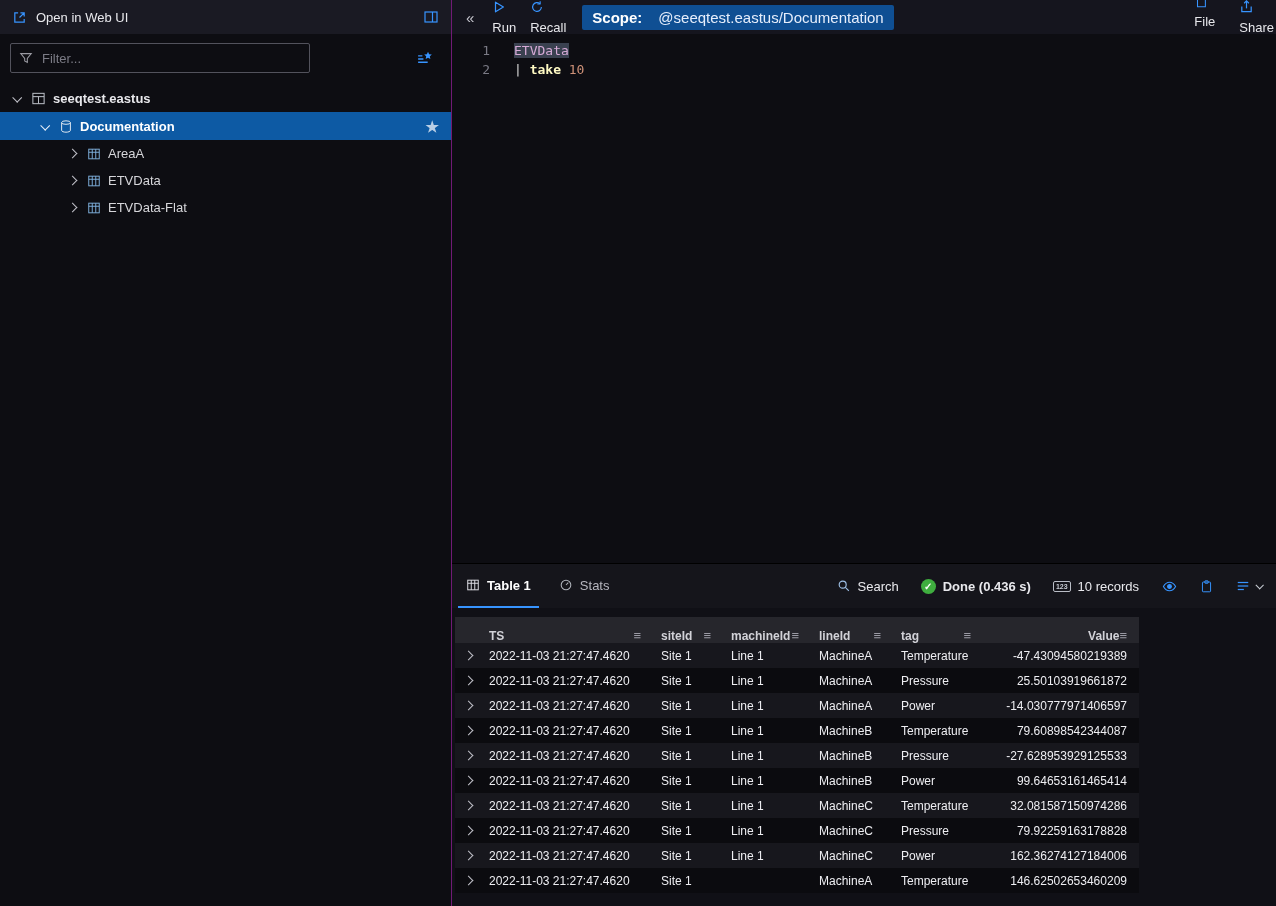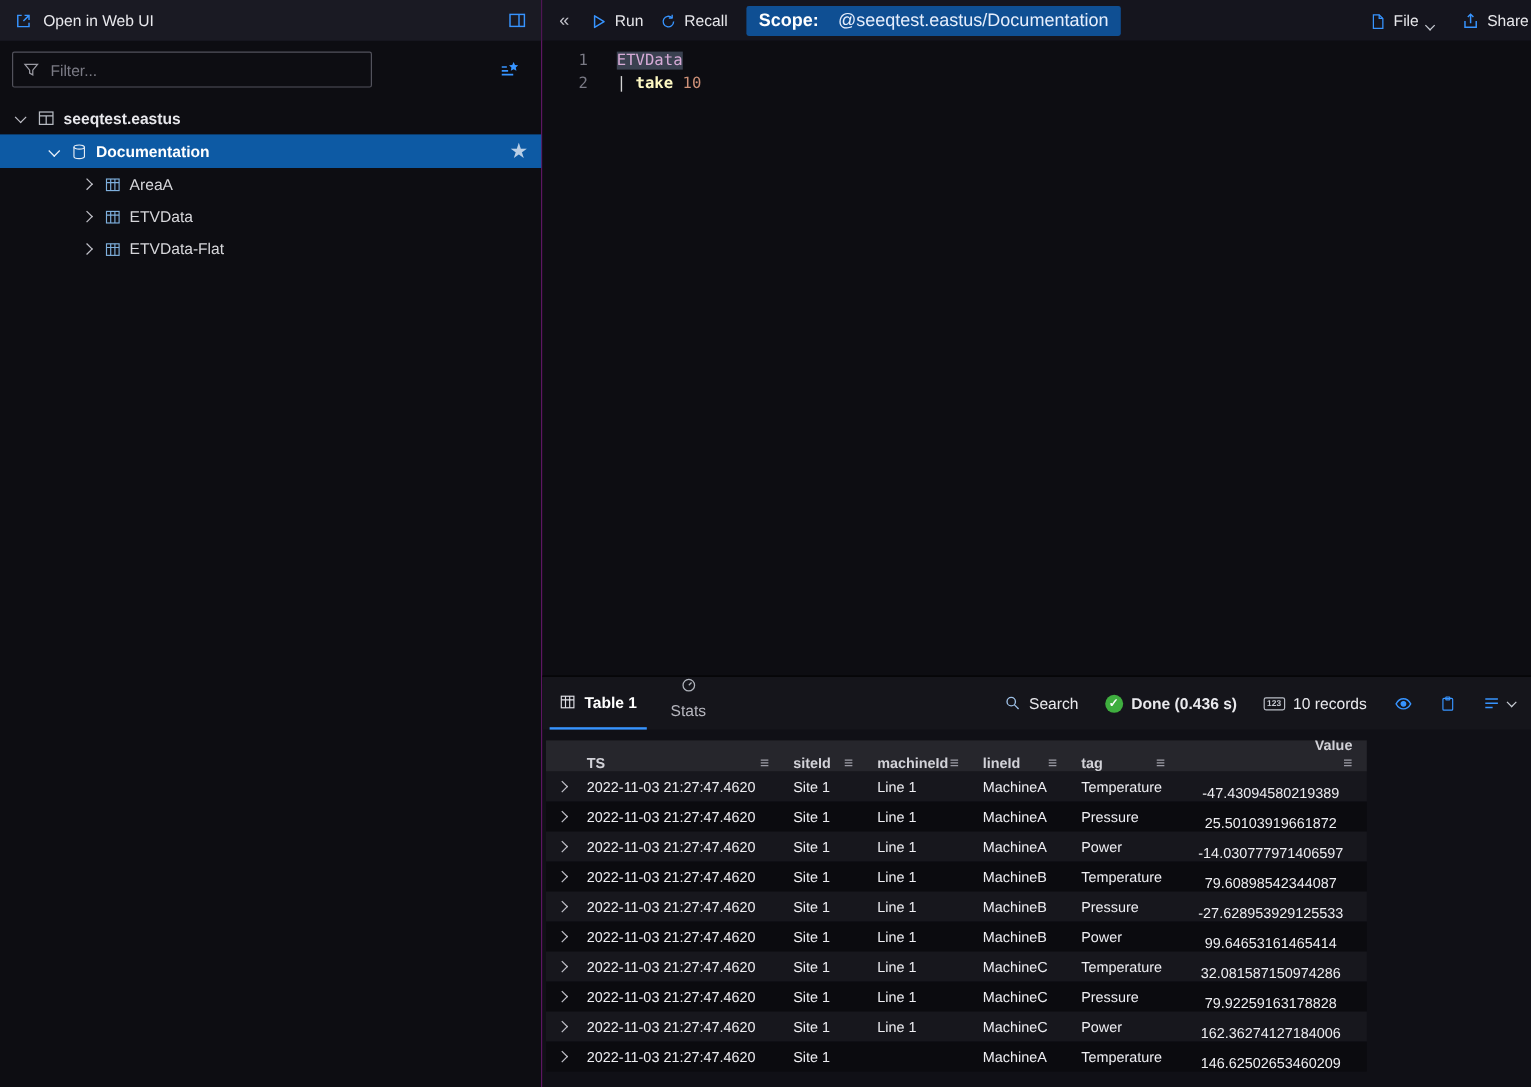--- a/index.html
+++ b/index.html
@@ -31,60 +31,60 @@
   .cluster-label{font-weight:600;color:#e8e8ec;}
   .db-row{height:28px;background:#0d5aa4;color:#fff;font-weight:700;padding-left:36px;}
   .db-row .chev-wrap{color:#eaf2fb;}
   .star{margin-left:auto;margin-right:12px;color:#b9cfe6;font-size:15px;line-height:1;}
   .tbl-item{padding-left:64px;}
 
   
   .main{position:absolute;left:452px;top:0;width:824px;height:906px;background:#0d0d12;}
   .toolbar{height:34px;background:#15151e;display:flex;align-items:center;padding:0 0 0 14px;}
   .collapse{color:#c4c4cc;font-size:15px;}
-  .tb-btn{display:flex;align-items:flex-end;gap:6px;color:#e7e7eb;font-size:13px;margin-left:18px;white-space:nowrap;}
+  .tb-btn{display:flex;align-items:flex-start;gap:6px;color:#e7e7eb;font-size:13px;margin-left:18px;white-space:nowrap;flex-direction:column;}
   .scope{margin-left:16px;background:#0f4f93;border-radius:2px;padding:4px 10px;font-size:15px;display:flex;gap:16px;white-space:nowrap;}
   .scope-label{font-weight:700;color:#fff;}
   .scope-value{color:#e6eefc;}
   .tb-right{margin-left:auto;display:flex;align-items:center;gap:24px;padding-right:2px;}
   .chev-sm{width:5px;height:5px;border-width:1.4px;color:#c9cdd5;}
 
   
   .editor{position:absolute;top:34px;left:0;right:0;height:529px;background:#0d0d12;padding-top:7px;font-family:"DejaVu Sans Mono",monospace;font-size:13px;line-height:19px;}
   .cline{display:flex;}
   .lnum{width:38px;text-align:right;color:#7a7a85;flex-shrink:0;}
   .lcode{margin-left:24px;white-space:pre;color:#d4d4d4;}
   .tok-table{background:#3a4150;color:#d6aad6;}
   .tok-kw{color:#fef9c3;font-weight:700;}
   .tok-num{color:#ce9178;}
 
   
   .results{position:absolute;top:563px;left:0;right:0;bottom:0;background:#101016;border-top:1px solid #000;}
   .res-header{height:44px;background:#15151b;display:flex;align-items:center;padding:0 14px 0 6px;box-sizing:border-box;text-align:center;}
   .tab{height:100%;display:flex;align-items:center;gap:7px;padding:0 8px;font-size:13px;box-sizing:border-box;}
   .tab.active{color:#fff;font-weight:600;border-bottom:2px solid #3794ff;}
-  .tab.inactive{color:#b6b6be;margin-left:12px;border-bottom:2px solid transparent;flex-direction:column;}
+  .tab.inactive{color:#b6b6be;margin-left:12px;border-bottom:2px solid transparent;}
   .res-right{margin-left:auto;display:flex;align-items:center;gap:22px;}
   .res-item{display:flex;align-items:center;gap:7px;font-size:13px;color:#e9e9ed;white-space:nowrap;}
   .done-circle{width:15px;height:15px;border-radius:50%;background:#3fae3f;color:#fff;font-size:10px;display:flex;align-items:center;justify-content:center;font-weight:700;flex-shrink:0;}
   .badge123{font-size:7px;border:1.2px solid #b9bdc6;border-radius:2px;padding:1px 2px;color:#c8ccd4;font-weight:700;}
   .menu-combo{display:flex;align-items:center;gap:5px;}
 
   .tbl{position:absolute;top:53px;left:3px;width:684px;}
   .thead,.trow{display:grid;grid-template-columns:26px 172px 70px 88px 82px 90px 156px;}
   .thead{height:26px;background:#26262c;}
   .hcell{display:flex;align-items:flex-end;justify-content:space-between;padding:0 12px 0 8px;font-size:12px;font-weight:700;color:#d2d2d8;overflow:hidden;}
   .hexp{padding:0;}
   .hmenu{color:#9a9aa4;font-size:13px;font-weight:400;}
   .trow{height:25px;}
   .trow.odd{background:#17171d;}
   .trow.even{background:#0b0b0f;}
   .cell{display:flex;align-items:center;padding-left:8px;font-size:12px;color:#eeeef2;white-space:nowrap;overflow:hidden;}
   .cexp{justify-content:center;padding-left:0;color:#c2c2ca;}
-  .c5{justify-content:flex-end;padding-right:12px;flex-direction:column;}
+  .c5{justify-content:flex-end;padding-right:12px;}
   .ico{display:inline-flex;flex-shrink:0;}
 </style>
 </head>
 <body>
 
 <div class="sidebar" data-interactable="false">
   <div class="sb-header" data-interactable="true">
     <span class="ico" data-interactable="false">
       <svg viewBox="0 0 16 16" width="15" height="15">
           <path d="M6.5 3H3v10h10V9.5" fill="none" stroke="#3794ff" stroke-width="1.3"></path>

